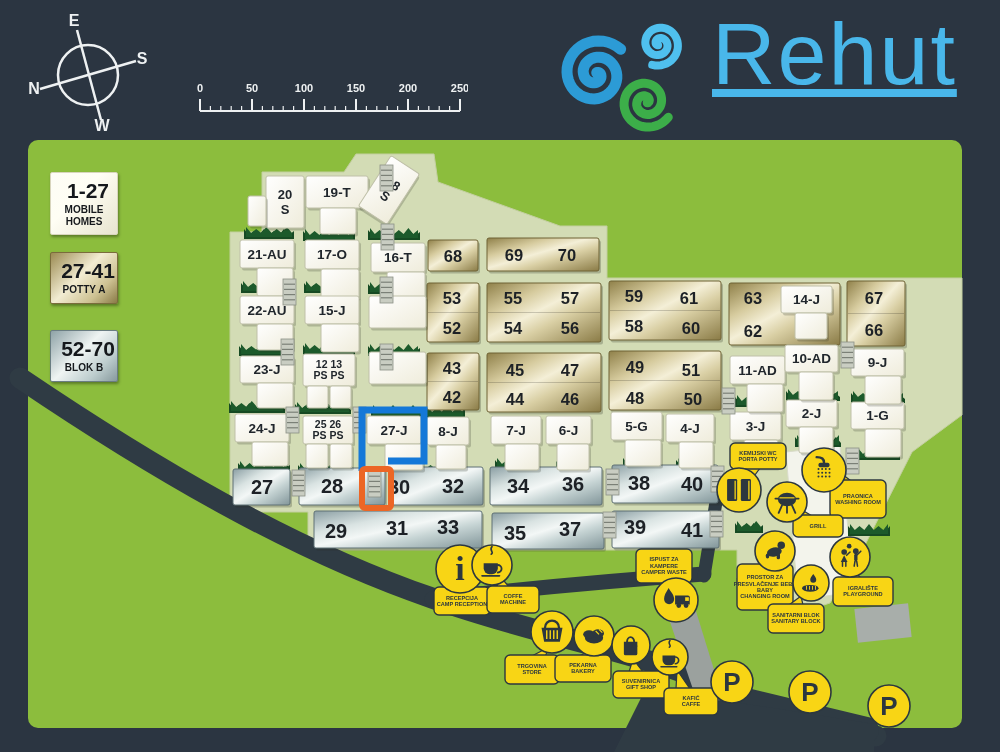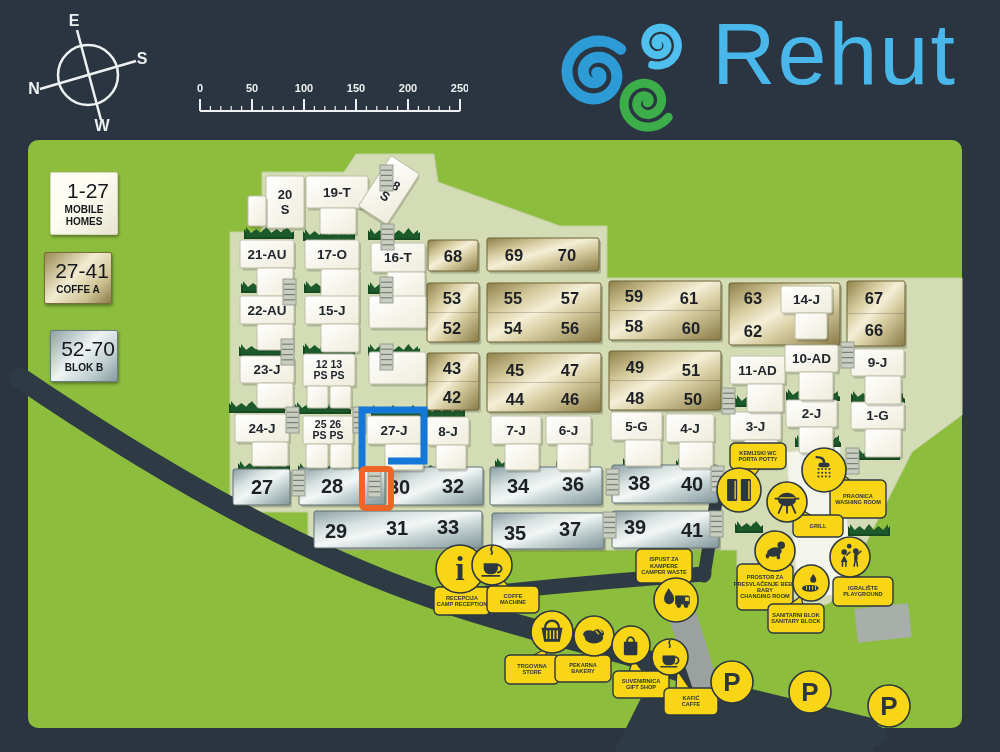--- a/index.html
+++ b/index.html
@@ -14,25 +14,25 @@
   .pT{font-weight:bold;font-size:26px;fill:#2c373f;text-anchor:middle;}
   .ic-info{font-family:"Liberation Serif",serif;font-weight:bold;font-size:34px;fill:#2c373f;text-anchor:middle;}
   .compT{font-weight:bold;font-size:16px;fill:#eef1f2;text-anchor:middle;}
   .scaleNum{font-weight:bold;font-size:11px;fill:#eef1f2;text-anchor:middle;}
   
   .compass{position:absolute;left:14px;top:4px;}
   .scalebox{position:absolute;left:196px;top:80px;width:280px;color:#eef1f2;}
   .scalebox .lbl{display:block;font-size:14px;font-weight:bold;letter-spacing:1px;margin-bottom:2px;}
   .logo{position:absolute;left:556px;top:12px;display:flex;align-items:flex-start;}
   .logo-text{margin-left:6px;}
-  .logo-title{display:block;font-size:88px;font-weight:400;letter-spacing:2px;line-height:0.95;color:#49b7ea;}
+  .logo-title{display:block;font-size:88px;font-weight:400;letter-spacing:2px;line-height:0.95;color:#49b7ea;text-decoration:underline;}
   .logo-sub{display:block;text-align:right;font-size:26px;font-weight:700;color:#3fae49;letter-spacing:9px;margin-top:-6px;}
   
   .leg{position:absolute;width:66px;text-align:center;border-radius:2px;box-shadow:1px 2px 3px rgba(0,0,0,.35);}
-  .leg .range{display:block;font-size:21px;font-weight:normal;color:#15181c;margin-top:7px;line-height:1;padding-left:8px;}
+  .leg .range{display:block;font-size:21px;font-weight:bold;color:#15181c;margin-top:7px;line-height:1;padding-left:8px;}
   .leg .lab{display:block;font-size:10px;font-weight:bold;color:#15181c;line-height:1.15;margin:3px 4px 7px;text-align:center;}
   .leg-white{background:linear-gradient(135deg,#fdfdf6 0%,#fffef4 40%,#e7e4cf 100%);border:1px solid #d8d5bd;}
   .leg-gold{background:linear-gradient(135deg,#9b8b52 0%,#f2ecd2 45%,#cdc192 75%,#8a7b47 100%);border:1px solid #7a6c3c;}
   .leg-silver{background:linear-gradient(135deg,#8fa3a7 0%,#eff4f3 45%,#bccccd 75%,#87999d 100%);border:1px solid #6a7d82;}
 </style>
 </head>
 <body>
 
 <div class="frame">
 
@@ -881,21 +881,21 @@
       </svg>
     <div class="logo-text">
       <span class="logo-title">Rehut</span>
     </div>
   </div>
 
   <div class="leg leg-white" style="left:50px;top:172px;">
     <span class="range">1-27</span>
     <span class="lab">MOBILE HOMES</span>
   </div>
-  <div class="leg leg-gold" style="left:44px;top:252px;">
+  <div class="leg leg-gold" style="left:50px;top:252px;">
     <span class="range">27-41</span>
-    <span class="lab">COFFE A</span>
+    <span class="lab">POTTY A</span>
   </div>
   <div class="leg leg-silver" style="left:50px;top:330px;">
     <span class="range">52-70</span>
     <span class="lab">BLOK B</span>
   </div>
 </div>
 
 </body></html>

